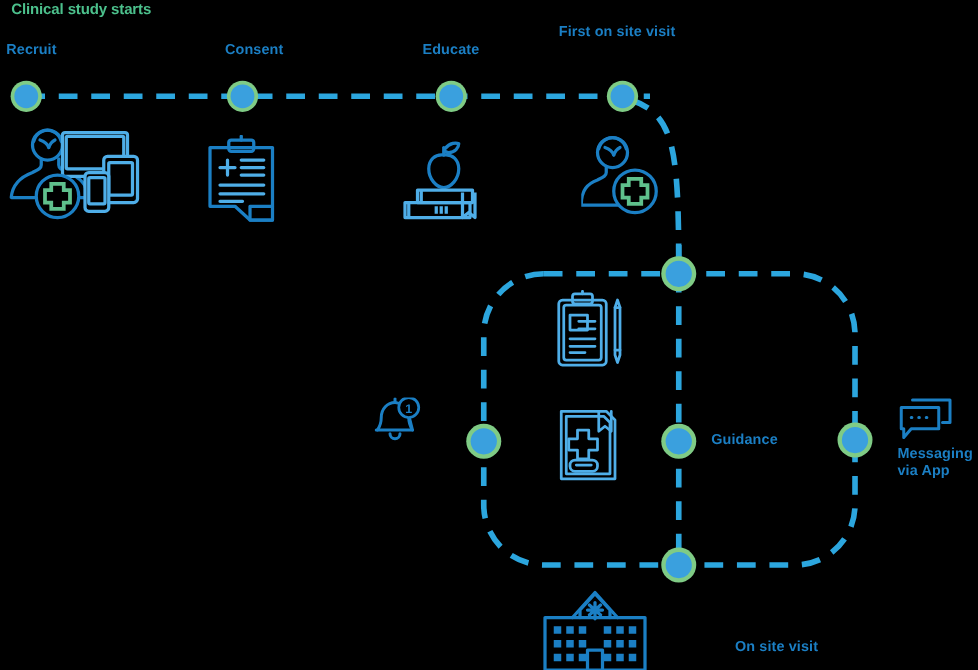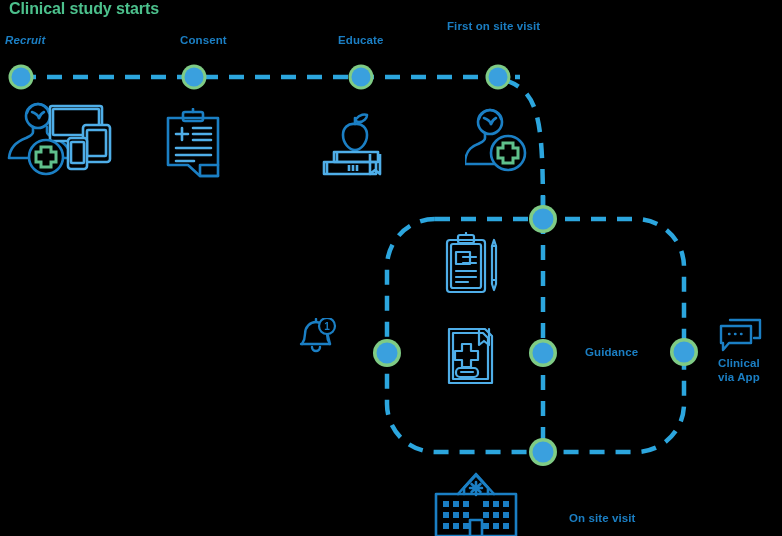--- a/index.html
+++ b/index.html
@@ -32,21 +32,21 @@
     letter-spacing: 0.1px;
     line-height: 13.5px;
     white-space: pre-line;
   }
   #title {
     position: absolute;
     left: 9px;
     top: 0px;
     color: #4CC08C;
     font-weight: bold;
-    font-size: 16px;
+    font-size: 12px;
     letter-spacing: -0.1px;
   }
   .icon-wrap { position: absolute; }
 </style>
 </head>
 <body>
 
 <div id="stage">
 
   <div id="title">Clinical study starts</div>
@@ -95,29 +95,29 @@
     <g>
       <circle cx="684" cy="352" r="14" fill="#7FCB85"></circle>
       <circle cx="684" cy="352" r="10.5" fill="#3AA0DE"></circle>
     </g>
     <g>
       <circle cx="543" cy="452" r="14" fill="#7FCB85"></circle>
       <circle cx="543" cy="452" r="10.5" fill="#3AA0DE"></circle>
     </g>
   </svg>
 
-  <div class="lbl" style="left:5px; top:34px;font-style:italic;">Recruit</div>
+  <div class="lbl" style="left:5px; top:34px;">Recruit</div>
   <div class="lbl" style="left:180px; top:34px;text-align:right;">Consent</div>
   <div class="lbl" style="left:338px; top:34px;">Educate</div>
   <div class="lbl" style="left:447px; top:20px;">First on site visit</div>
 
-  <div class="lbl" style="left:569px; top:346px;margin-left:16px;">Guidance</div>
-  <div class="lbl" style="left:718px; top:357px;">Clinical
+  <div class="lbl" style="left:569px; top:346px;">Guidance</div>
+  <div class="lbl" style="left:718px; top:357px;">Messaging
 via App</div>
-  <div class="lbl" style="left:569px; top:512px;">On site visit</div>
+  <div class="lbl" style="left:588px; top:512px;">On site visit</div>
 
   <div class="icon-wrap" style="left:3px; top:100px;">
     <svg width="118" height="78" viewBox="0 0 118 78">
       <g fill="none" stroke="#1B7FC4" stroke-width="2.6" stroke-linejoin="round" stroke-linecap="round">
         <path d="M23 16 a12 12 0 1 1 24 0 a12 12 0 0 1 -24 0 Z"></path>
         <path d="M24 13 c2 -7 8 -9 11 -9 c3 0 9 2 11 9"></path>
         <path d="M29 12 c3 1 6 3 7 6"></path>
         <path d="M41 12 c-2 1 -4 3 -5 6"></path>
         <path d="M30 27 l0 5 c0 3 -3 4 -7 6 c-8 3 -16 8 -17 20 l62 0 c-1 -12 -9 -17 -17 -20 c-4 -2 -7 -3 -7 -6 l0 -5"></path>
       </g>

